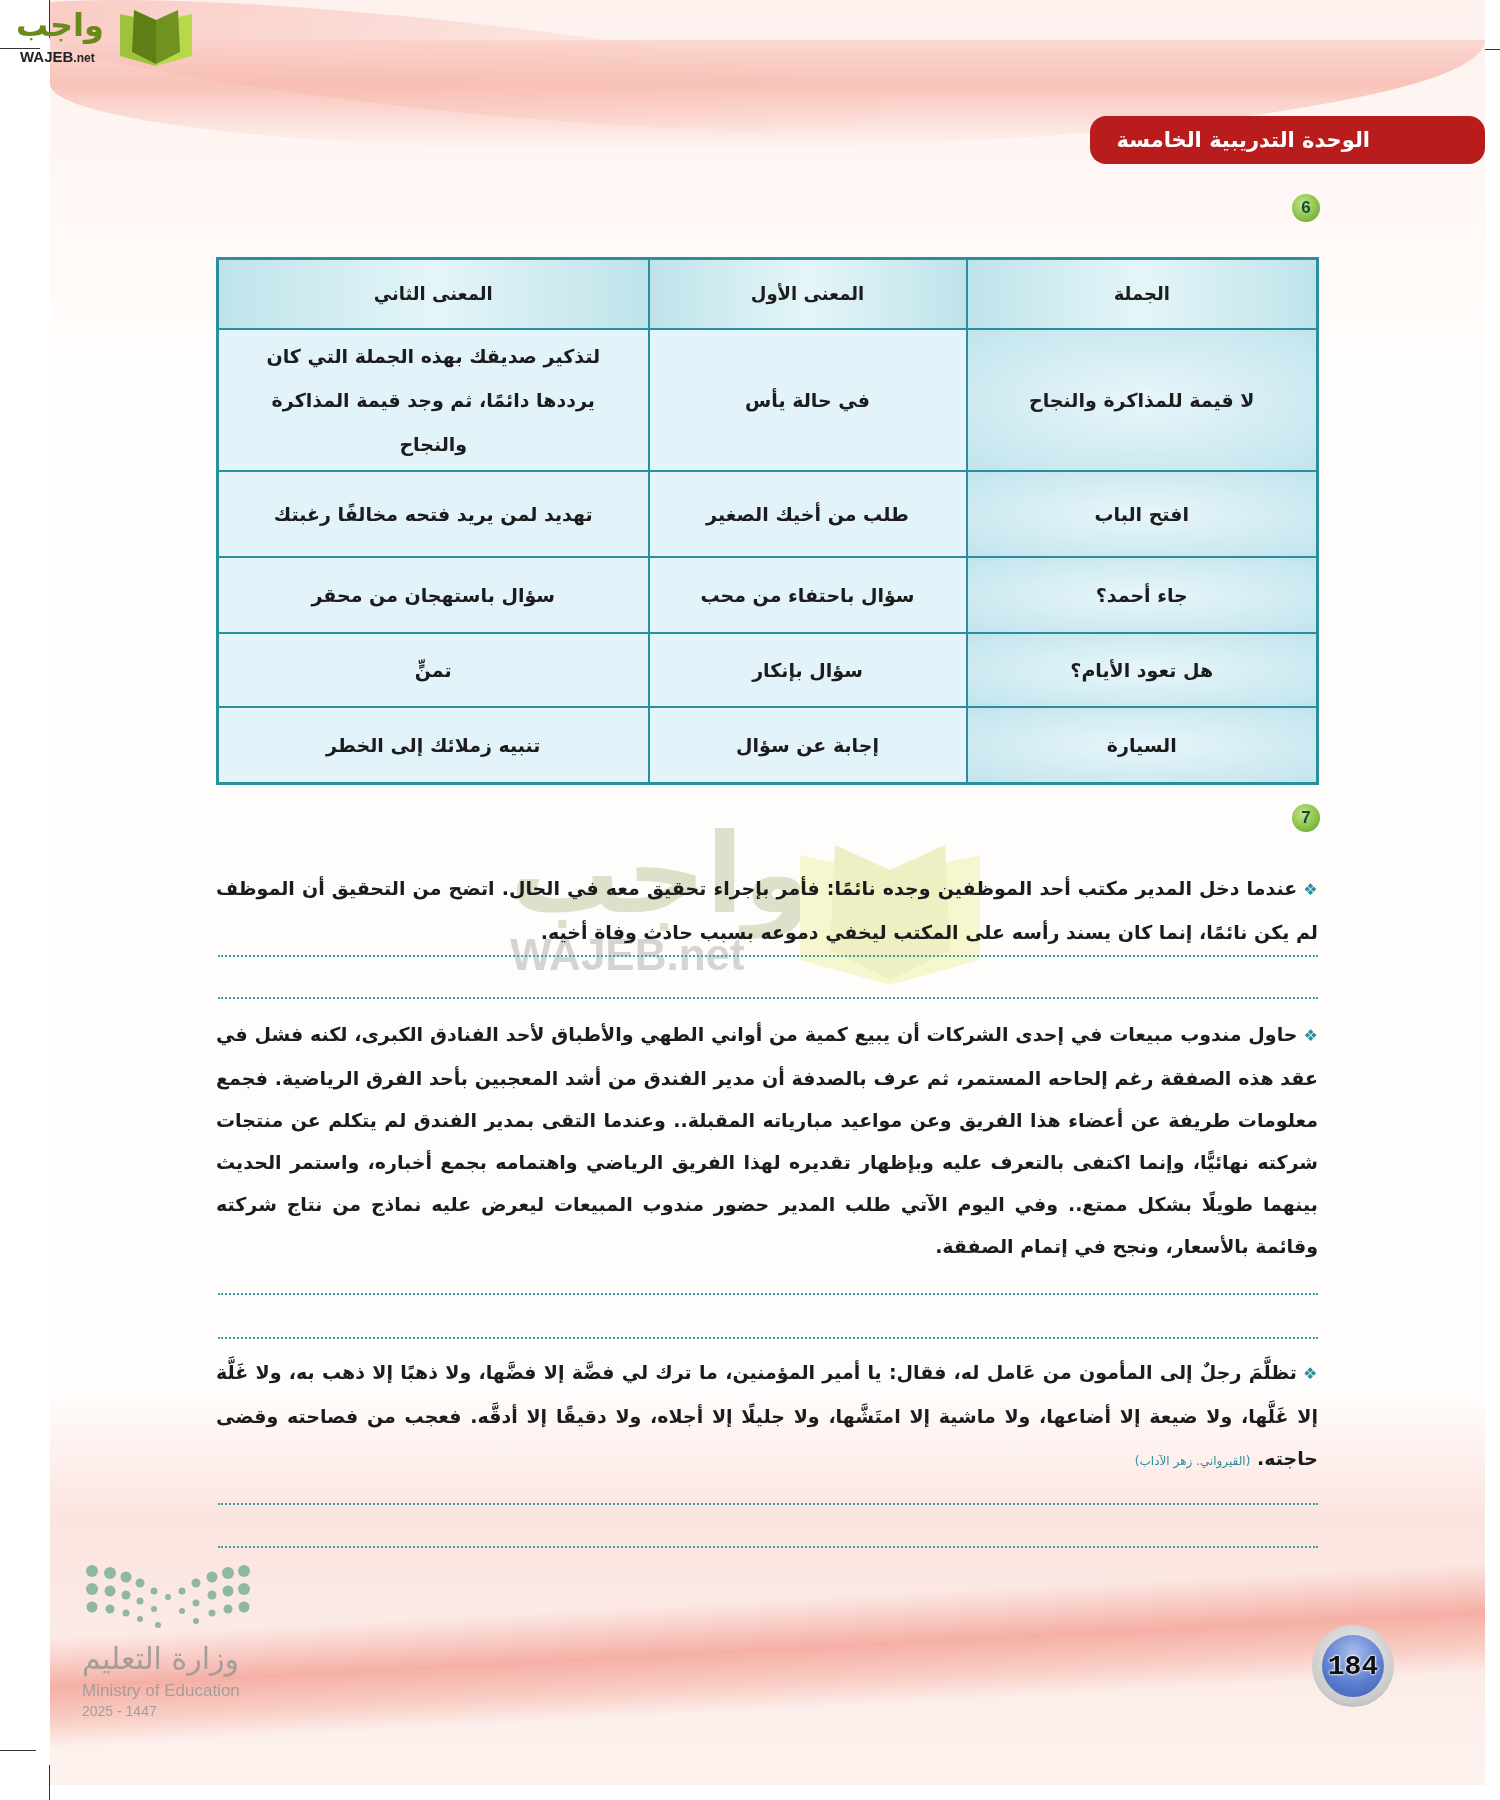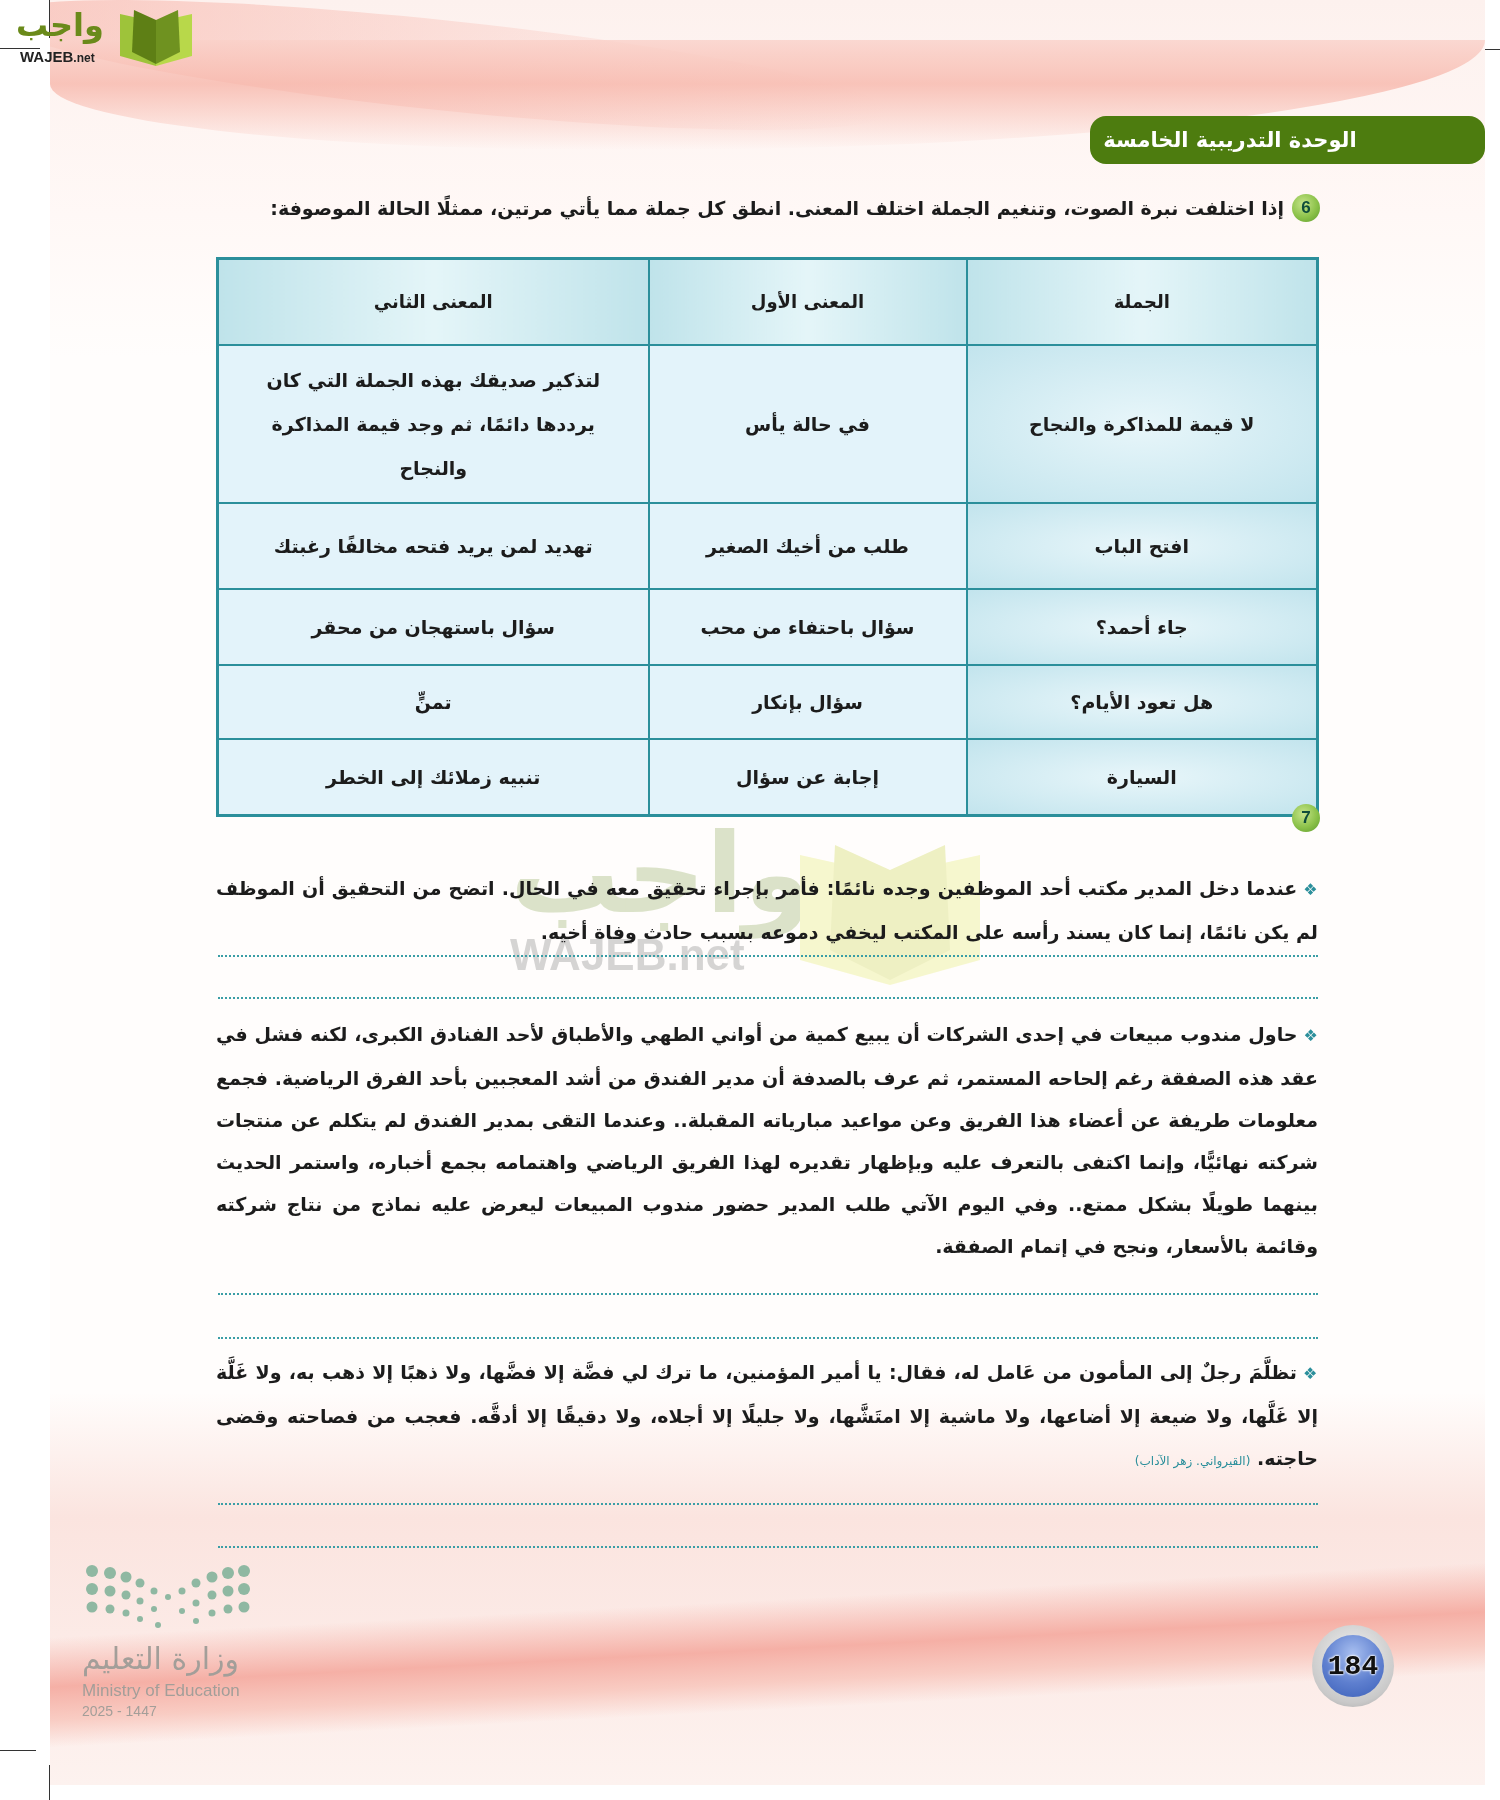--- a/index.html
+++ b/index.html
@@ -34,44 +34,44 @@
   .crop { position: absolute; background: #333; }
 
   .logo { position: absolute; left: 8px; top: 4px; width: 185px; height: 64px; }
   .logo .ar { position: absolute; left: 8px; top: 2px; font-family: "DejaVu Sans", sans-serif; font-weight: bold; font-size: 32px; color: #6a8a1a; }
   .logo .en { position: absolute; left: 12px; top: 44px; font-family: "Liberation Sans", sans-serif; font-weight: bold; font-size: 15px; color: #222; }
   .logo .en small { font-size: 12px; }
   .book { position: absolute; left: 108px; top: 4px; width: 80px; height: 60px; }
 
   .unit-banner {
     position: absolute; left: 1090px; top: 116px; width: 395px; height: 48px;
-    background: #4d7c0f; border-radius: 16px;
+    background: #b91c1c; border-radius: 16px;
     color: #fff; font-weight: bold; font-size: 21px; direction: rtl;
-    display: flex; align-items: center; justify-content: center; padding-right: 115px; box-sizing: border-box;
+    display: flex; align-items: center; justify-content: flex-start; padding-right: 115px; box-sizing: border-box;
   }
 
   .q-line {
     position: absolute; direction: rtl; font-weight: bold; color: #1c1c1c; font-size: 19px;
     display: flex; align-items: center; gap: 8px; white-space: nowrap;
   }
   .q-badge {
     width: 28px; height: 28px; border-radius: 50%;
     background: radial-gradient(circle at 40% 35%, #c6e48a 0%, #8cc24a 55%, #5b9a2b 100%);
     color: #0f4d3a; font-weight: bold; font-size: 17px; display: inline-flex; align-items: center; justify-content: center;
     flex: none; font-family: "Liberation Sans", sans-serif;
   }
 
   table.meanings {
     position: absolute; left: 216px; top: 257px; width: 1100px; height: 513px;
     border-collapse: collapse; direction: rtl; table-layout: fixed;
     border: 3px solid #2b8f9b;
   }
   table.meanings th, table.meanings td {
     border: 2px solid #2b8f9b; text-align: center; vertical-align: middle;
-    font-weight: bold; color: #1c1c1c; font-size: 19px; line-height: 44px; padding: 12px 16px;
+    font-weight: bold; color: #1c1c1c; font-size: 19px; line-height: 44px; padding: 4px 16px;
   }
   table.meanings th { height: 60px; background: linear-gradient(90deg, #bfe3ea 0%, #e4f5f8 50%, #bfe3ea 100%); font-size: 18px; }
   table.meanings td { background: #e3f3fa; }
   table.meanings td.sentence { background: radial-gradient(ellipse at 50% 50%, #e8f6fa 0%, #c2e4ed 100%); }
   .col-sentence { width: 351px; }
   .col-first { width: 318px; }
   .col-second { width: 431px; }
 
   .para {
     position: absolute; left: 216px; width: 1102px; direction: rtl; text-align: justify;
@@ -134,21 +134,20 @@
     <path d="M40 56 L64 44 L62 2 L40 12 Z" fill="#6f9220"></path>
   </svg>
 </div>
 
 <div class="unit-banner">
   <span>الوحدة التدريبية الخامسة</span>
 </div>
 
 <div class="q-line" style="right:180px; top:194px;">
   <span class="q-badge">6</span>
-  <span>إذا اختلفت نبرة الصوت، وتنغيم الجملة اختلف المعنى. انطق كل جملة مما يأتي مرتين، ممثلًا الحالة الموصوفة:</span>
 </div>
 
 <table class="meanings">
   <colgroup>
     <col class="col-sentence">
       <col class="col-first">
       <col class="col-second">
   </colgroup>
   <thead>
     <tr>

